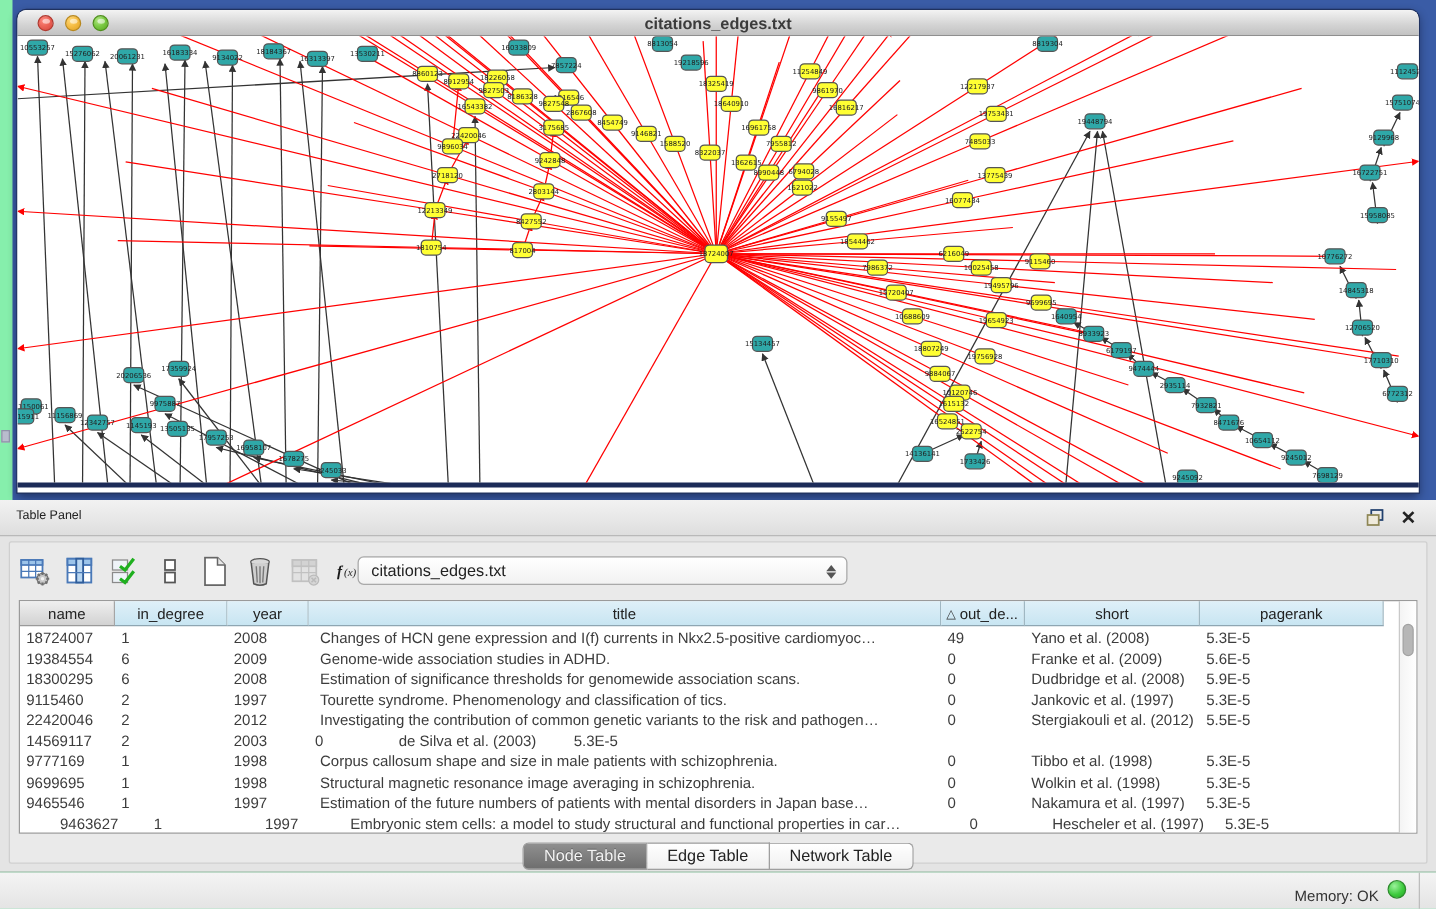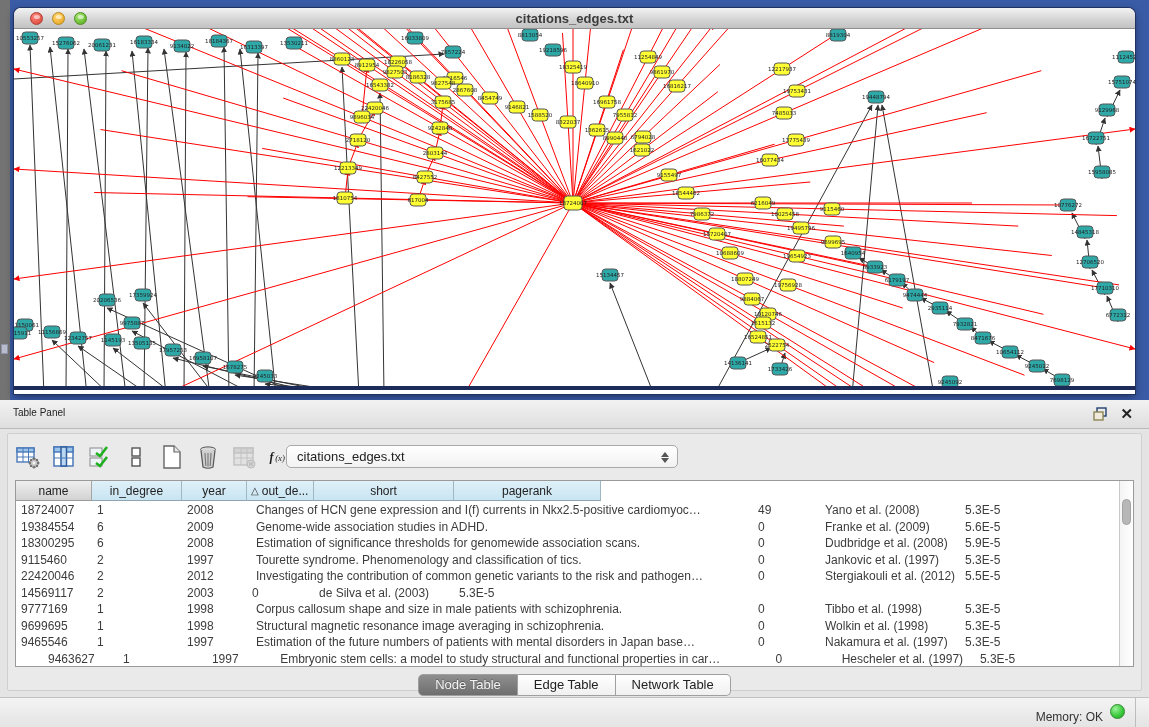--- a/index.html
+++ b/index.html
@@ -1,17 +1,17 @@
 <!DOCTYPE html>
 <html><head>
 <meta charset="utf-8">
 <style>
   * { margin:0; padding:0; box-sizing:border-box; }
   html,body { width:1149px; height:727px; font-family:"Liberation Sans", sans-serif; background:#d8d9e4; overflow:hidden; }
-  #stage { position:relative; width:1149px; height:727px; background:#737373; }
+  #stage { position:relative; width:1149px; height:727px; background:#86efac; }
 
   
   #desktop { position:absolute; left:10px; top:0; width:1139px; height:400px; background:#3a5ca6; }
   #side-tab { position:absolute; left:1px; top:344px; width:7px; height:10px; background:#b9bccd; border:1px solid #8f93a8; }
   #net-window { position:absolute; left:4px; top:8px; width:1121px; height:386px; border-radius:7px 7px 0 0;
                 box-shadow:0 0 0 1px #20325f, 0 3px 8px rgba(0,0,20,.45); background:#fff; }
   #titlebar { position:absolute; left:0; top:0; width:100%; height:21px; border-radius:7px 7px 0 0;
               background:linear-gradient(#f3f3f3,#d3d3d3 60%,#c2c2c2); border-bottom:1px solid #8f8f8f; }
   .traffic { position:absolute; top:4px; width:13px; height:13px; border-radius:50%; }
   .traffic::after { content:""; position:absolute; left:3px; top:1.5px; width:6px; height:4px; border-radius:50%; background:rgba(255,255,255,.55); }
@@ -823,20 +823,23 @@
         <div id="grid-header">
             <div class="hcell first" style="width: 76px;">
               <span>name</span>
             </div>
             <div class="hcell" style="width: 90px;">
               <span>in_degree</span>
             </div>
             <div class="hcell" style="width: 65px;">
               <span>year</span>
             </div>
+            <div class="hcell" style="width: 506px;">
+              <span>title</span>
+            </div>
             <div class="hcell sorted" style="width: 67px;">
               <span class="sort-glyph">△</span>
               <span>out_de...</span>
             </div>
             <div class="hcell" style="width: 140px;">
               <span>short</span>
             </div>
             <div class="hcell" style="width: 147px;">
               <span>pagerank</span>
             </div>

